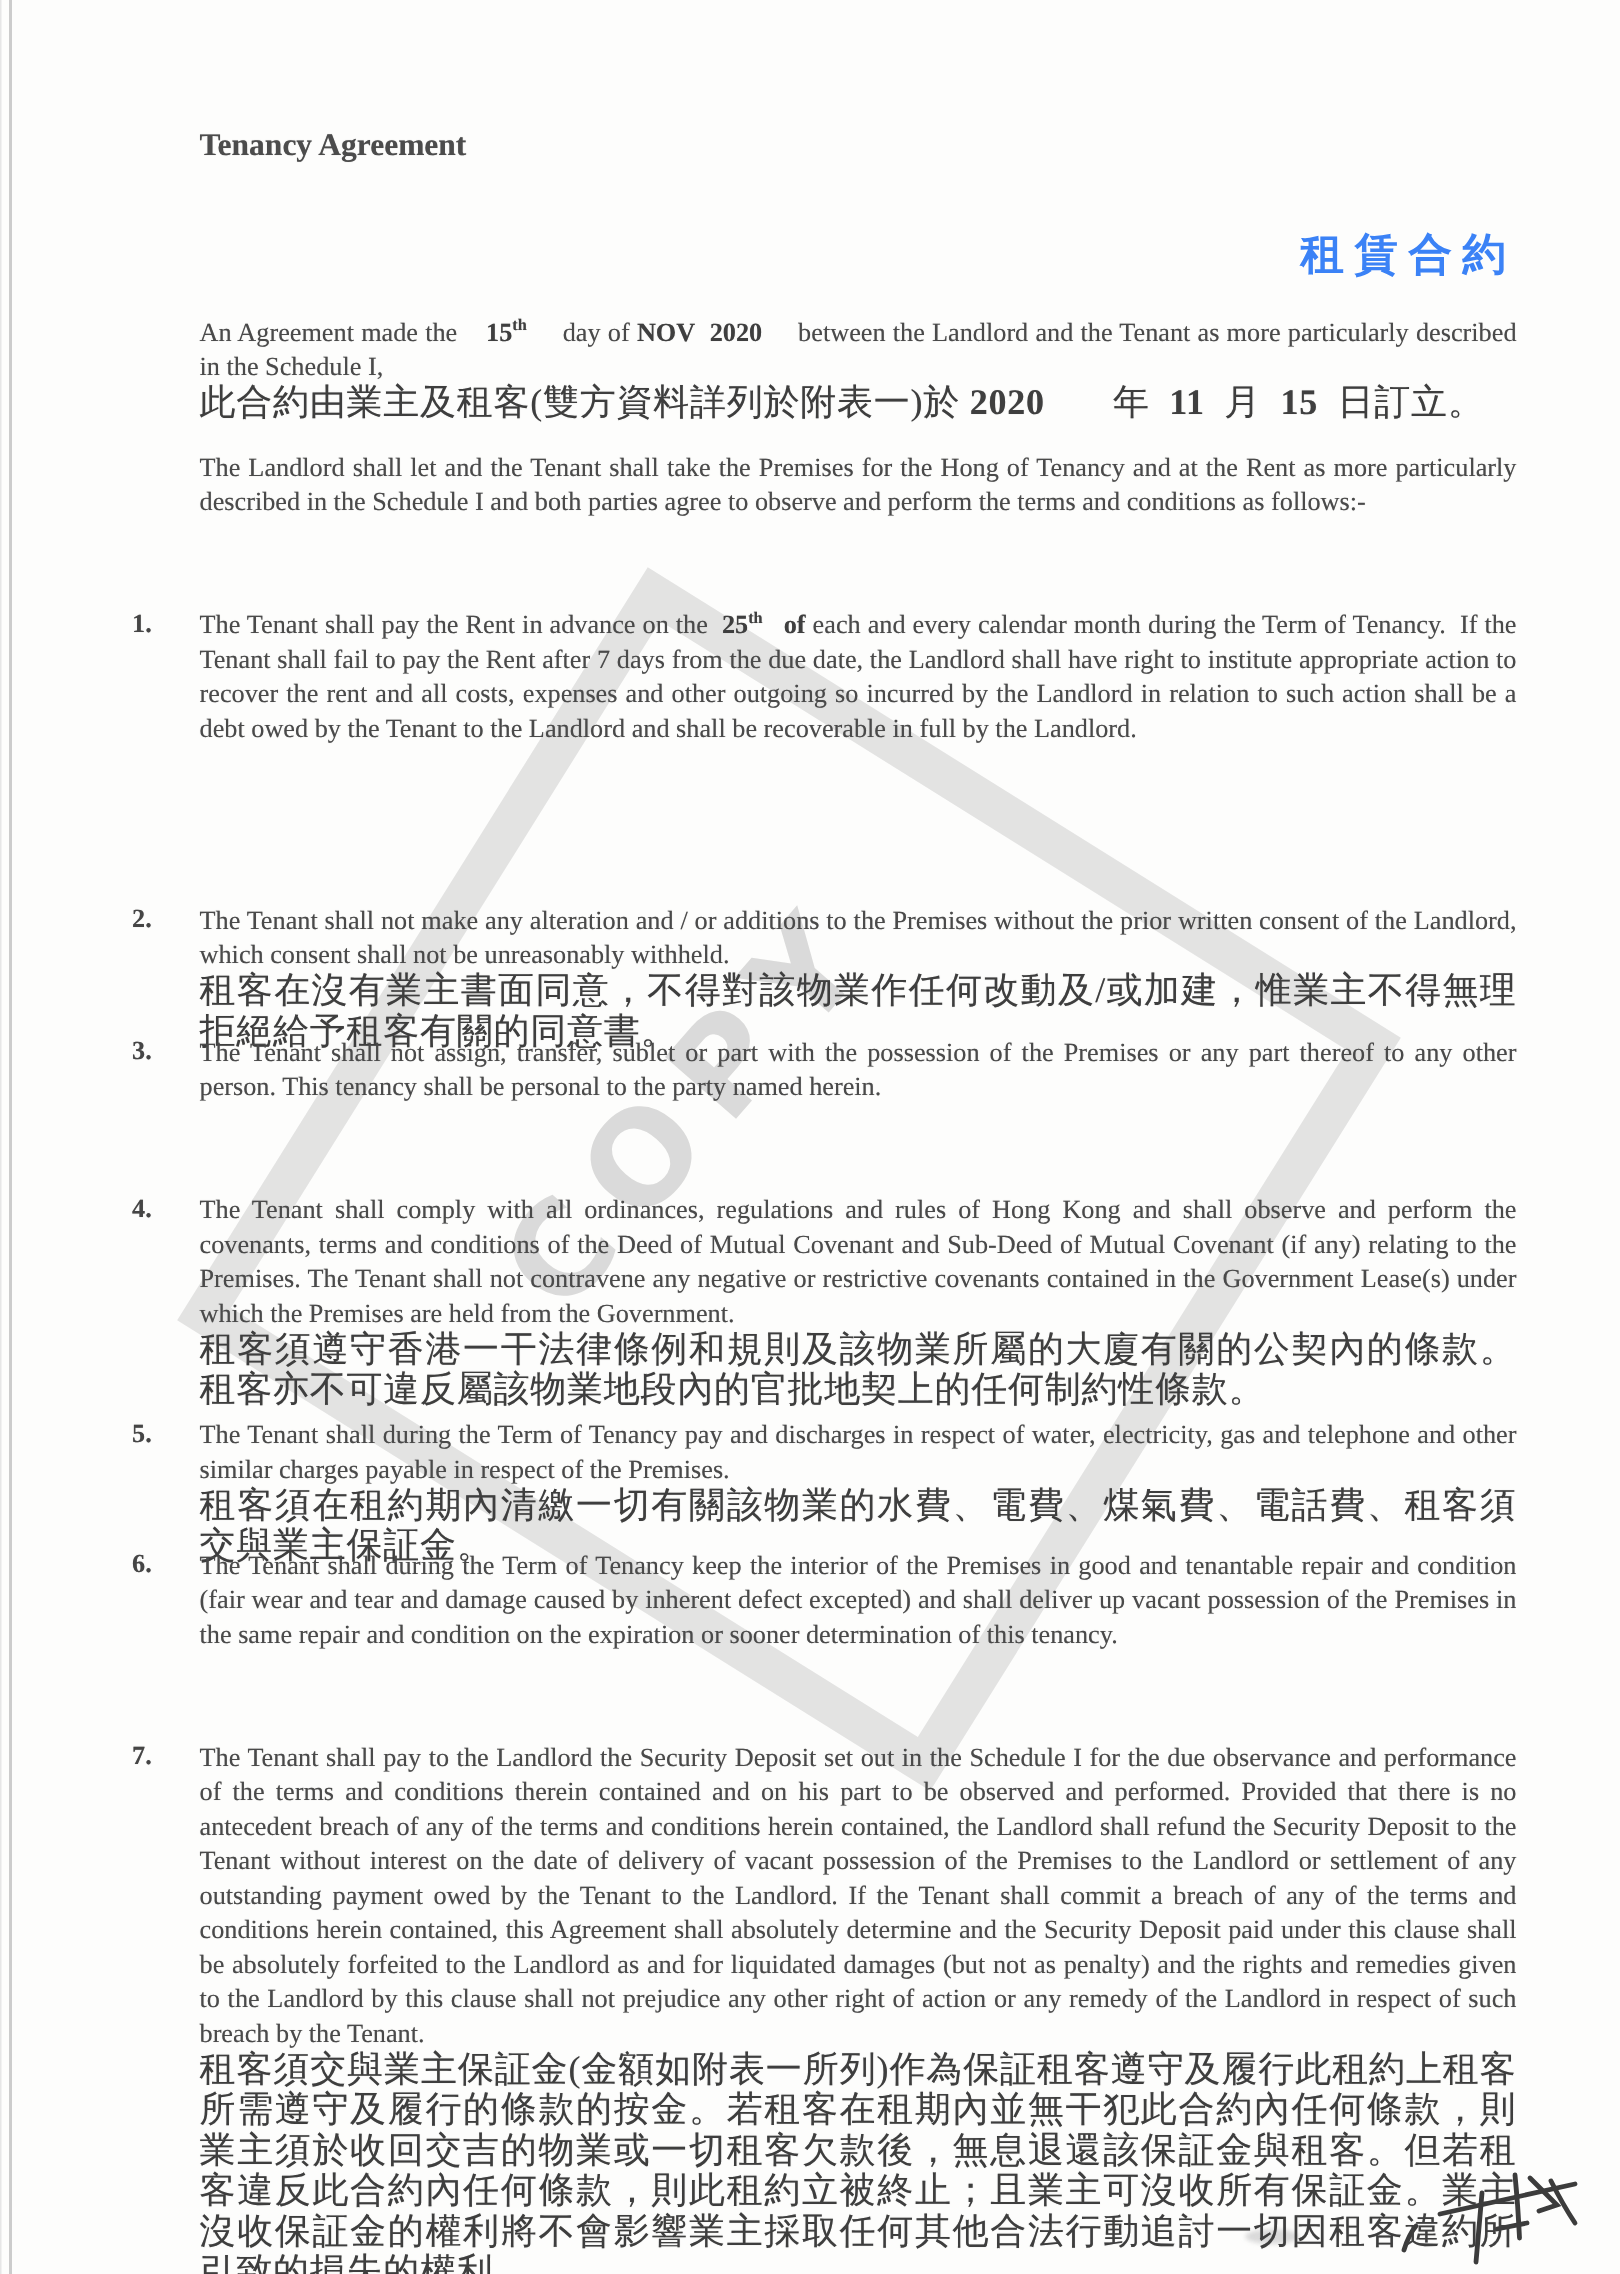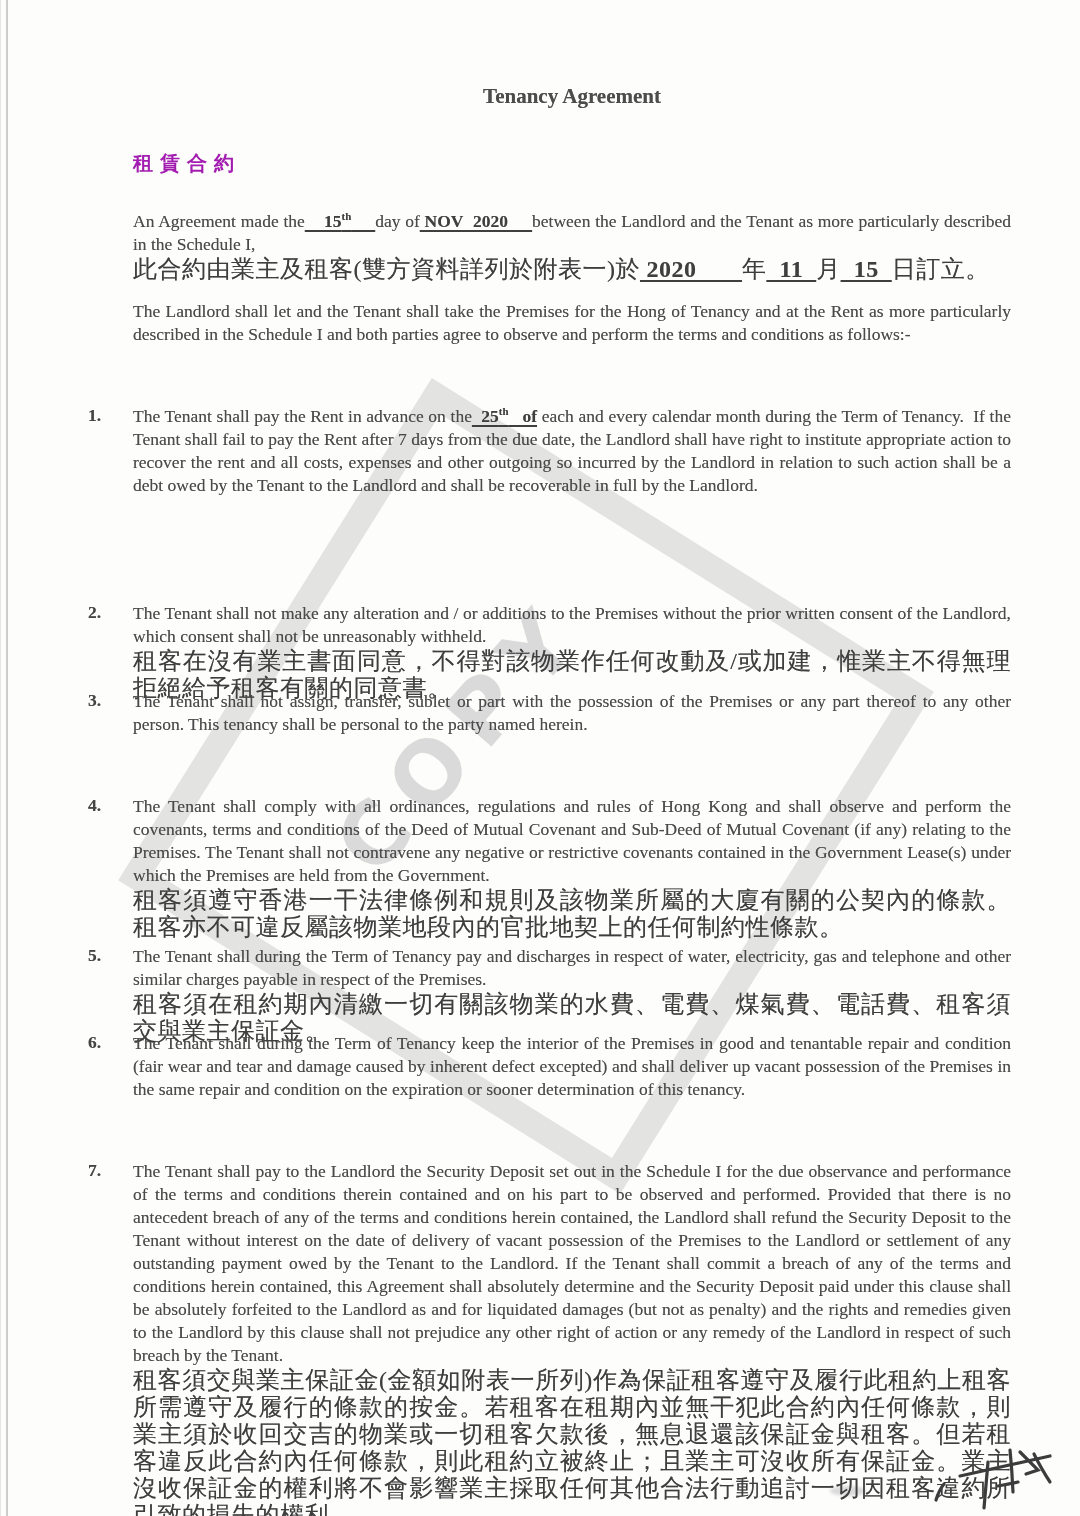--- a/index.html
+++ b/index.html
@@ -26,45 +26,44 @@
     font-weight:bold;font-size:86px;letter-spacing:16px;
     color:rgba(184,184,184,0.50);
     transform:rotate(-49deg);
     z-index:0;
   }
 
   .content{position:relative;z-index:1;}
 
   .title-en{
     position:absolute;left:133px;width:878px;top:84px;
-    text-align:center;font-weight:bold;font-size:21px;color:#4c4c4c;
+    text-align:left;font-weight:bold;font-size:21px;color:#4c4c4c;
     text-shadow:0 0 0.5px rgba(76,76,76,.55);
   }
   .title-zh{
     position:absolute;left:133px;width:878px;top:150px;
-    text-align:left;font-weight:bold;font-size:20px;letter-spacing:7px;color:#a21caf;
+    text-align:right;font-weight:bold;font-size:29px;letter-spacing:7px;color:#3b82f6;
   }
 
   .block{
     position:absolute;left:133px;width:878px;
     text-shadow:0 0 0.45px rgba(70,70,70,.5);
   }
   .block p{margin:0;}
   p.en{
     font-size:17.5px;line-height:23px;text-align:justify;color:#4a4a4a;
   }
   p.zh{
     font-size:24px;line-height:27px;text-align:justify;color:#3e3e3e;letter-spacing:0.5px;
   }
   .clause .num{
     position:absolute;left:-45px;top:0;font-size:17.5px;font-weight:bold;color:#454545;
   }
   .fill{
     font-weight:bold;
-    text-decoration:underline;
     text-decoration-thickness:1.5px;
     text-underline-offset:3px;
     color:#3f3f3f;
   }
   sup{font-size:0.62em;vertical-align:super;line-height:0;}
 
   .smudge{
     position:absolute;left:830px;top:1486px;width:36px;height:10px;border-radius:50%;
     background:#dadada;filter:blur(1.5px);
   }

